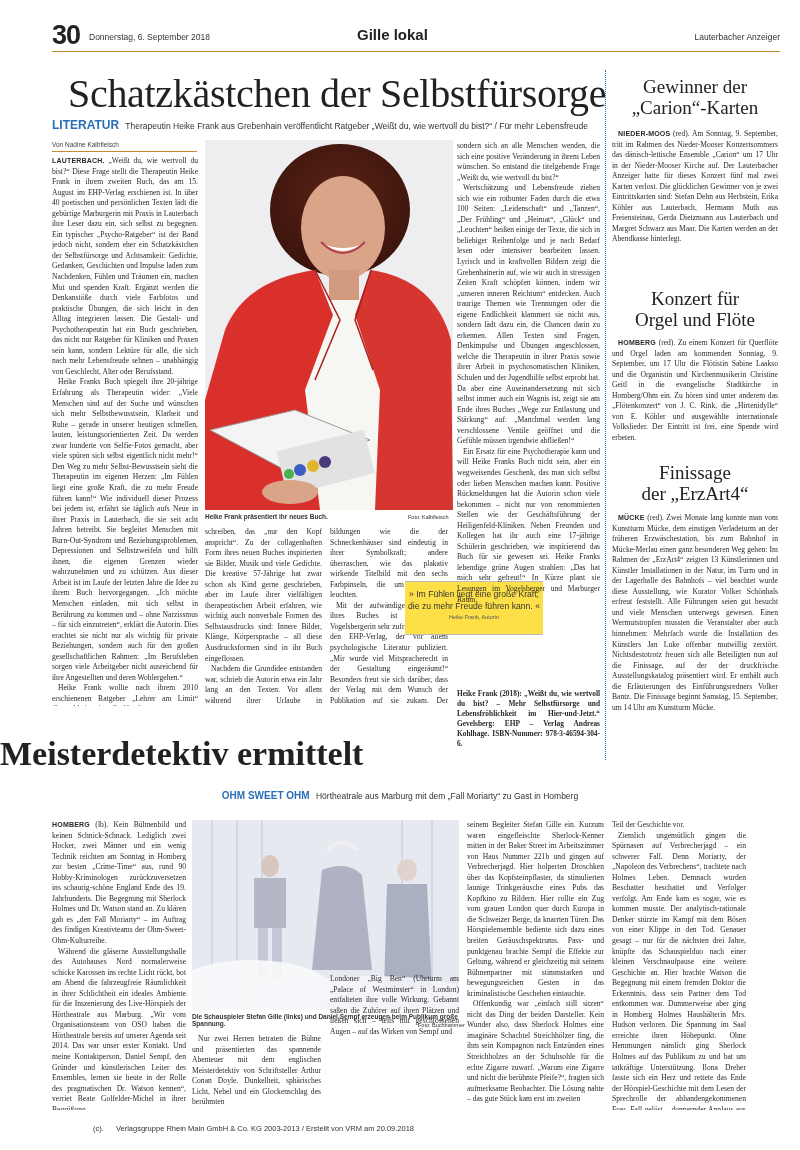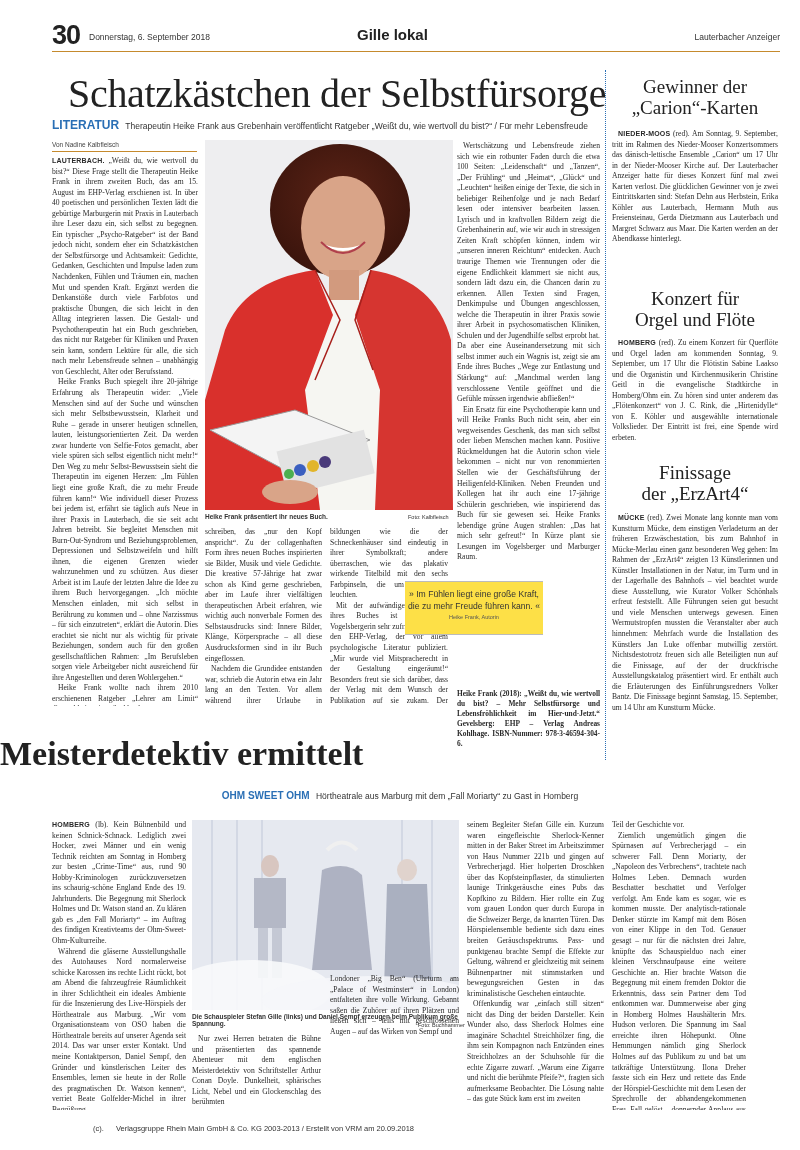--- a/index.html
+++ b/index.html
@@ -121,20 +121,21 @@
   <p class="first">bildungen wie die der Schneckenhäuser sind eindeutig in ihrer Symbolkraft; andere überraschen, wie das plakativ wirkende Titelbild mit den sechs Farbpinseln, die um die Wette leuchten.</p>
   <p style="margin-right:-0px;">Mit der aufwändigen Gestaltung ihres Buches ist die Wahl-Vogelsbergerin sehr zufrieden und lobt den EHP-Verlag, der vor allem psychologische Literatur publiziert. „Mir wurde viel Mitspracherecht in der Gestaltung eingeräumt!“ Besonders freut sie sich darüber, dass der Verlag mit dem Wunsch der Publikation auf sie zukam. Der Verleger hatte ihr erstes Fachbuch gelesen und war an einer Zusammenarbeit interessiert. In ihrem zweiten Buch wollte Heike Frank jedoch nicht für eine spezielle Zielgruppe wie Lehrkräfte schreiben,</p>
 </div>
 
 <div class="quote">
   <div class="qt">» Im Fühlen liegt eine große Kraft, die zu mehr Freude führen kann. «</div>
   <div class="qa">Heike Frank, Autorin</div>
 </div>
 
 <div class="col" style="left:457px; top:141px; width:143px; height:540px; overflow:hidden;">
+  <p class="first">sondern sich an alle Menschen wenden, die sich eine positive Veränderung in ihrem Leben wünschen. So entstand die titelgebende Frage „Weißt du, wie wertvoll du bist?“</p>
   <p>Wertschätzung und Lebensfreude ziehen sich wie ein rotbunter Faden durch die etwa 100 Seiten: „Leidenschaft“ und „Tanzen“, „Der Frühling“ und „Heimat“, „Glück“ und „Leuchten“ heißen einige der Texte, die sich in beliebiger Reihenfolge und je nach Bedarf lesen oder intensiver bearbeiten lassen. Lyrisch und in kraftvollen Bildern zeigt die Grebenhainerin auf, wie wir auch in stressigen Zeiten Kraft schöpfen können, indem wir „unseren inneren Reichtum“ entdecken. Auch traurige Themen wie Trennungen oder die eigene Endlichkeit klammert sie nicht aus, sondern lädt dazu ein, die Chancen darin zu erkennen. Allen Texten sind Fragen, Denkimpulse und Übungen angeschlossen, welche die Therapeutin in ihrer Praxis sowie ihrer Arbeit in psychosomatischen Kliniken, Schulen und der Jugendhilfe selbst erprobt hat. Da aber eine Auseinandersetzung mit sich selbst immer auch ein Wagnis ist, zeigt sie am Ende ihres Buches „Wege zur Entlastung und Stärkung“ auf: „Manchmal werden lang verschlossene Ventile geöffnet und die Gefühle müssen irgendwie abfließen!“</p>
   <p>Ein Ersatz für eine Psychotherapie kann und will Heike Franks Buch nicht sein, aber ein wegweisendes Geschenk, das man sich selbst oder lieben Menschen machen kann. Positive Rückmeldungen hat die Autorin schon viele bekommen – nicht nur von renommierten Stellen wie der Geschäftsführung der Heiligenfeld-Kliniken. Neben Freunden und Kollegen hat ihr auch eine 17-jährige Schülerin geschrieben, wie inspirierend das Buch für sie gewesen sei. Heike Franks lebendige grüne Augen strahlen: „Das hat mich sehr gefreut!“ In Kürze plant sie Lesungen im Vogelsberger und Marburger Raum.</p>
 </div>
 <div class="col" style="left:457px; top:689px; width:143px; font-weight:bold; font-size:7.4px; line-height:10px;">Heike Frank (2018): „Weißt du, wie wertvoll du bist? – Mehr Selbstfürsorge und Lebensfröhlichkeit im Hier-und-Jetzt.“ Gevelsberg: EHP – Verlag Andreas Kohlhage. ISBN-Nummer: 978-3-46594-304-6.</div>
 
 <div class="vdivider"></div>
 
 <div class="rh" style="top:76px;">
   <div>Gewinner der</div>
   <div>„Carion“-Karten</div>

